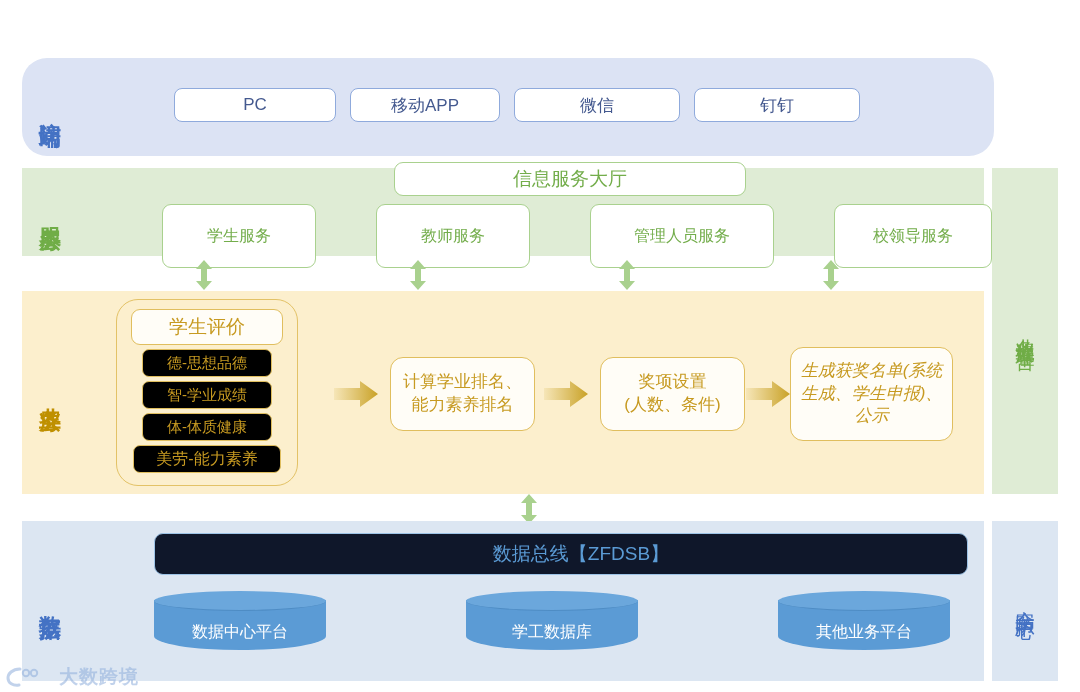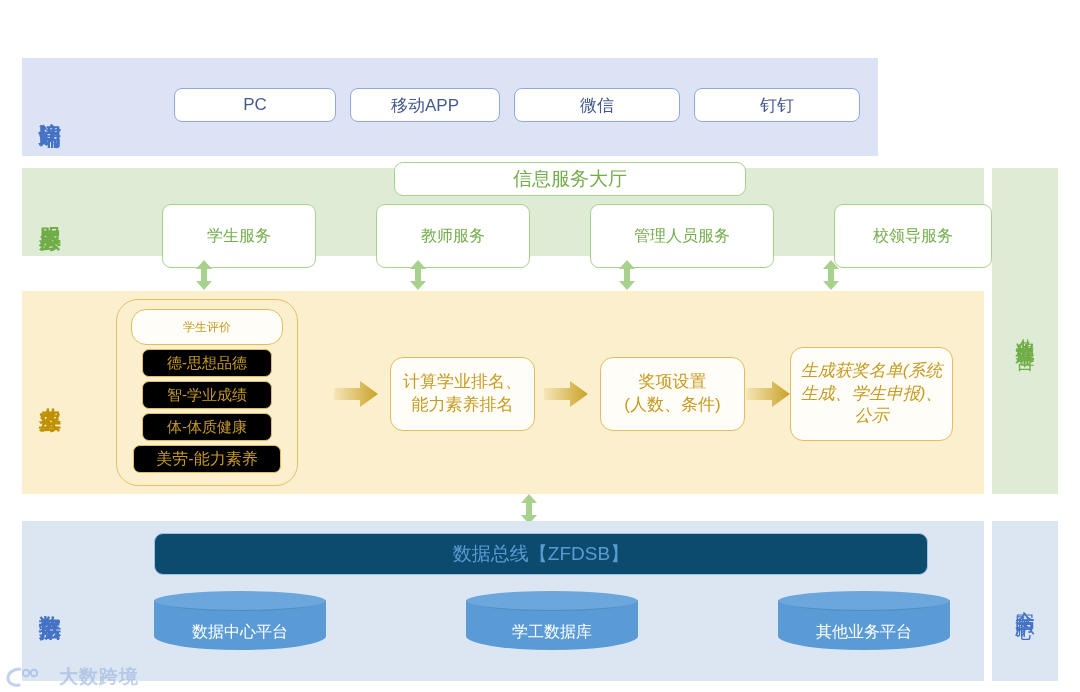--- a/index.html
+++ b/index.html
@@ -60,23 +60,24 @@
   }
   .band-body {
     flex: 1 1 auto;
     position: relative;
   }
 
   
   #band-access {
     left: 22px;
     top: 58px;
-    width: 856px;
+    width: 972px;
     height: 98px;
     background: #DCE3F4;
+    border-radius: 25px;
   }
   #band-access .band-label { color: #4472C4; }
   .access-row {
     position: absolute;
     left: 96px;
     top: 30px;
     display: flex;
     gap: 14px;
   }
   .pill-blue {
@@ -168,26 +169,26 @@
     flex-direction: column;
     align-items: center;
     padding-top: 9px;
     gap: 4px;
   }
   .eval-head {
     width: 150px;
     height: 34px;
     background: #FFFDF7;
     border: 1.4px solid #E0BE5E;
-    border-radius: 15px;
+    border-radius: 9px;
     display: flex;
     align-items: center;
     justify-content: center;
     color: #C79A21;
-    font-size: 12px;
+    font-size: 19px;
   }
   .eval-item {
     width: 128px;
     height: 26px;
     background: #000000;
     border: 1.3px solid #E0BE5E;
     border-radius: 7px;
     display: flex;
     align-items: center;
     justify-content: center;
@@ -235,28 +236,29 @@
     height: 160px;
     background: #DCE6F2;
   }
   #band-data .band-label { color: #4472C4; }
   .bus-box {
     position: absolute;
     left: 76px;
     top: 12px;
     width: 772px;
     height: 40px;
-    background: #0c4a6e;
+    background: #0f172a;
     border: 1.4px solid #9DC3E6;
     border-radius: 9px;
     display: flex;
     align-items: center;
     justify-content: center;
     color: #5B9BD5;
     font-size: 19px;
+    padding-left: 40px;
   }
   .cyl-row {
     position: absolute;
     left: 76px;
     top: 70px;
     width: 796px;
     display: flex;
     justify-content: space-between;
   }
   .cylinder {

